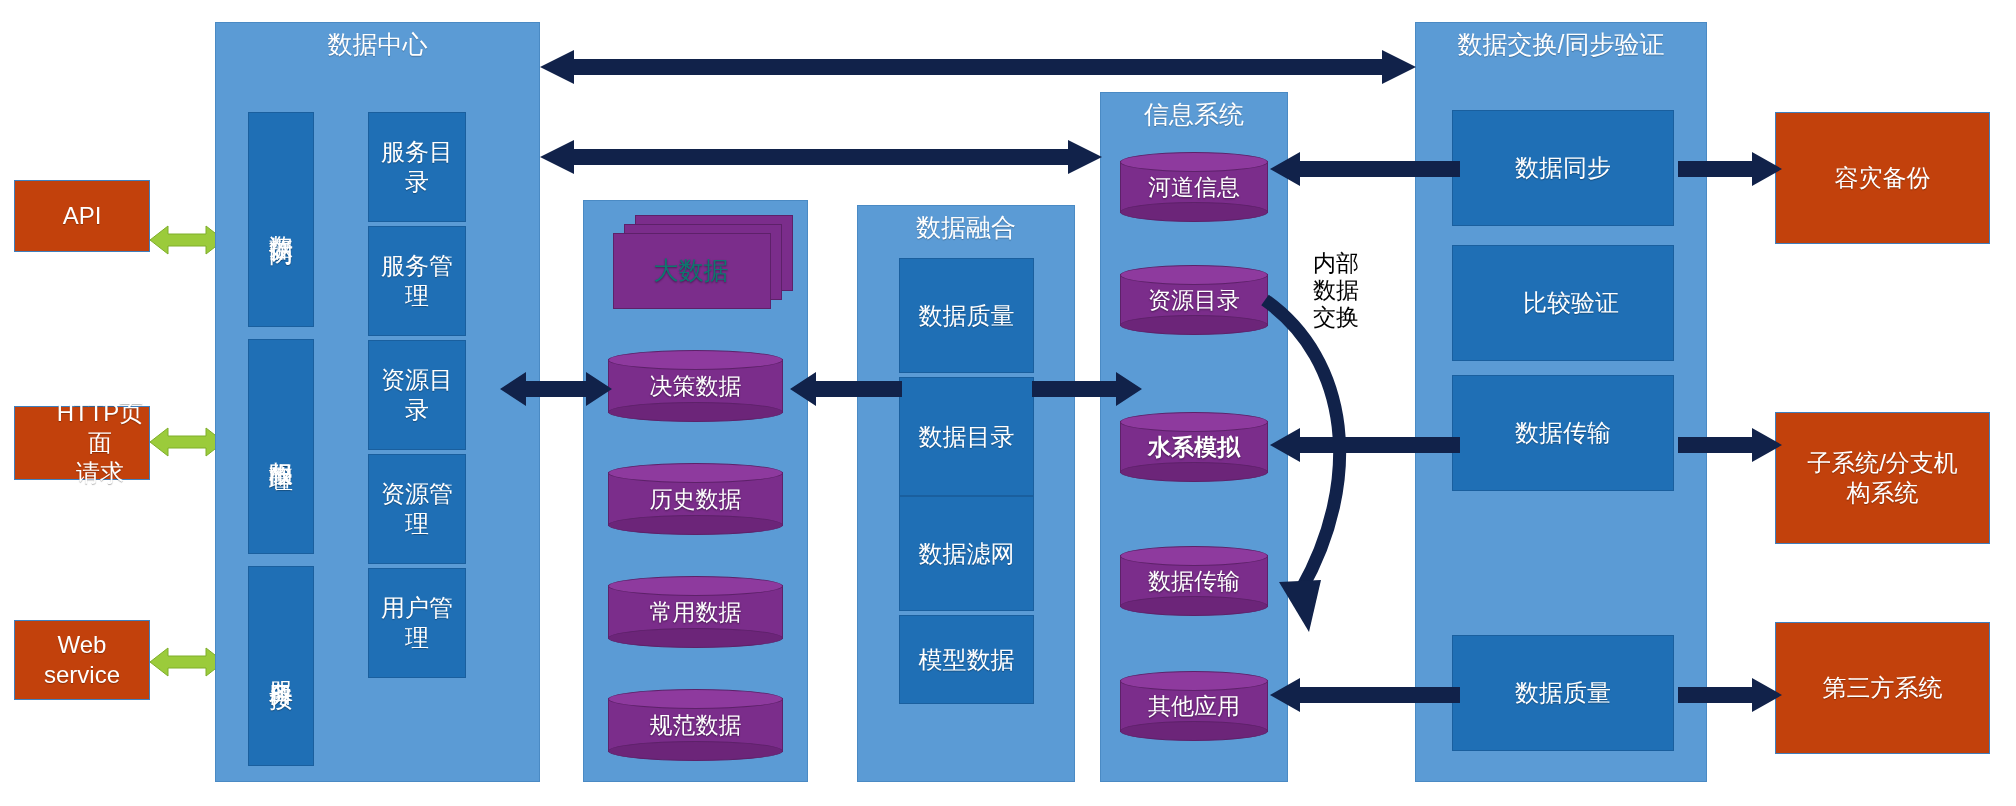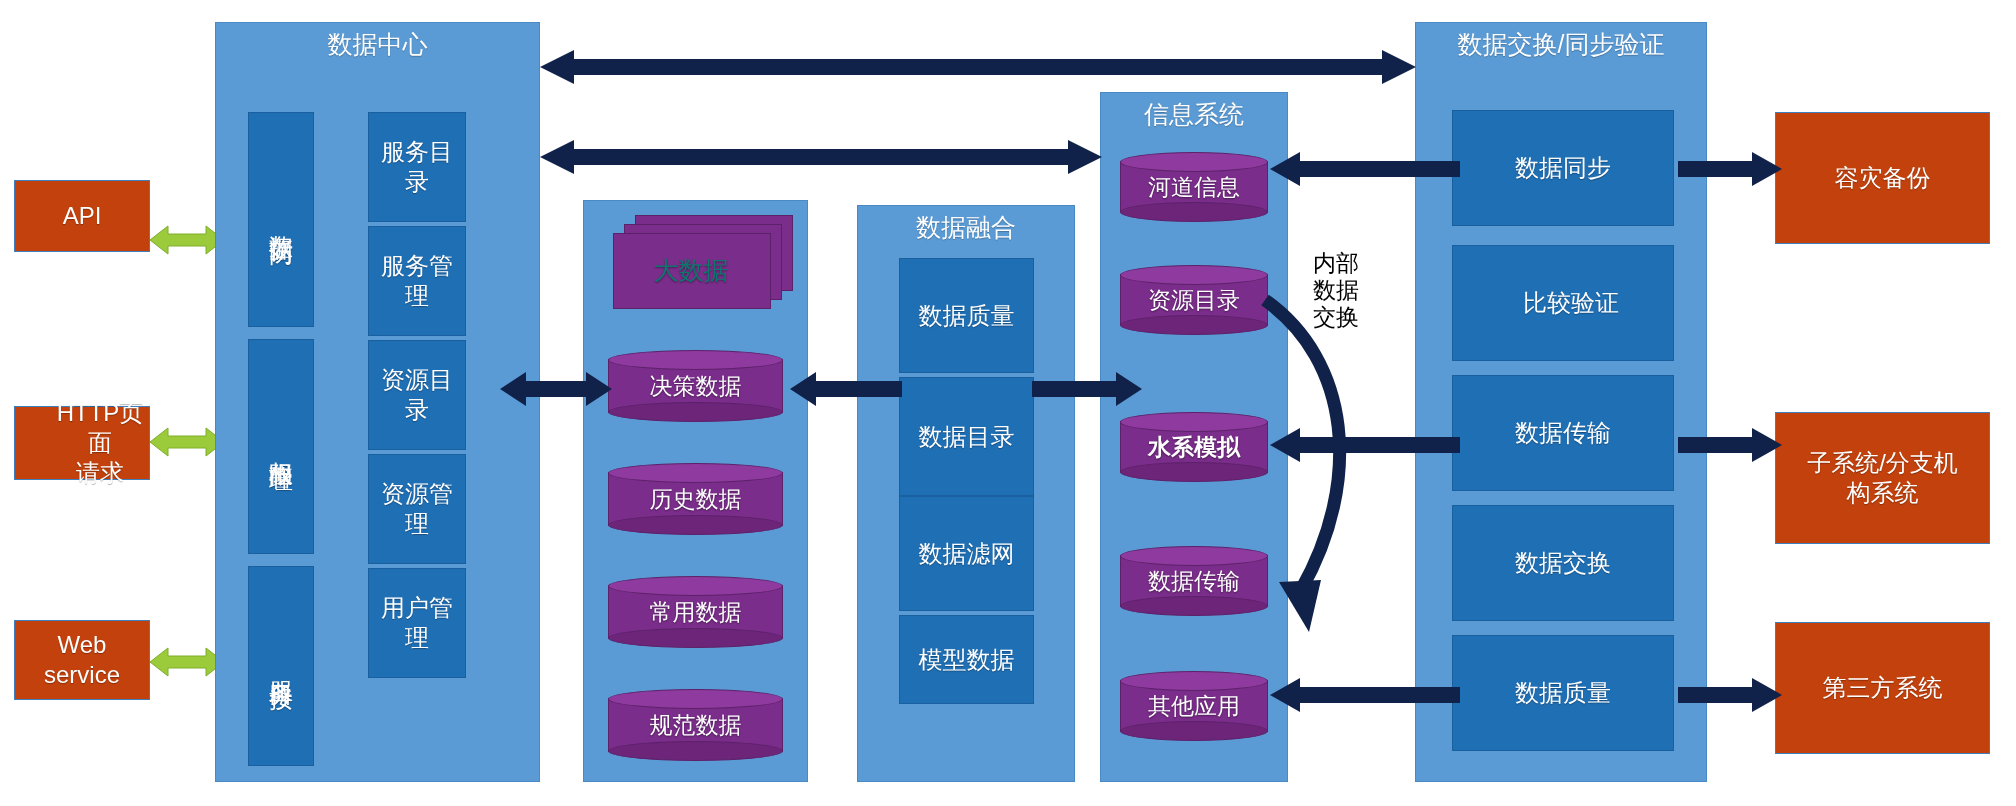--- a/index.html
+++ b/index.html
@@ -262,23 +262,20 @@
   </div>
   <div class="abs dbox ctr" style="left:1452px;top:110px;width:222px;height:116px;">
     <span>数据同步</span>
   </div>
   <div class="abs dbox ctr" style="left:1452px;top:245px;width:222px;height:116px;padding-left:16px;">
     <span>比较验证</span>
   </div>
   <div class="abs dbox ctr" style="left:1452px;top:375px;width:222px;height:116px;">
     <span>数据传输</span>
   </div>
-  <div class="abs dbox ctr" style="left:1452px;top:505px;width:222px;height:116px;">
-    <span>数据交换</span>
-  </div>
   <div class="abs dbox ctr" style="left:1452px;top:635px;width:222px;height:116px;">
     <span>数据质量</span>
   </div>
 
   <div class="abs lbox ctr" style="left:1775px;top:112px;width:215px;height:132px;">
     <span>容灾备份</span>
   </div>
   <div class="abs lbox ctr" style="left:1775px;top:412px;width:215px;height:132px;white-space:pre-line;">
     <span>子系统/分支机
 构系统</span>

